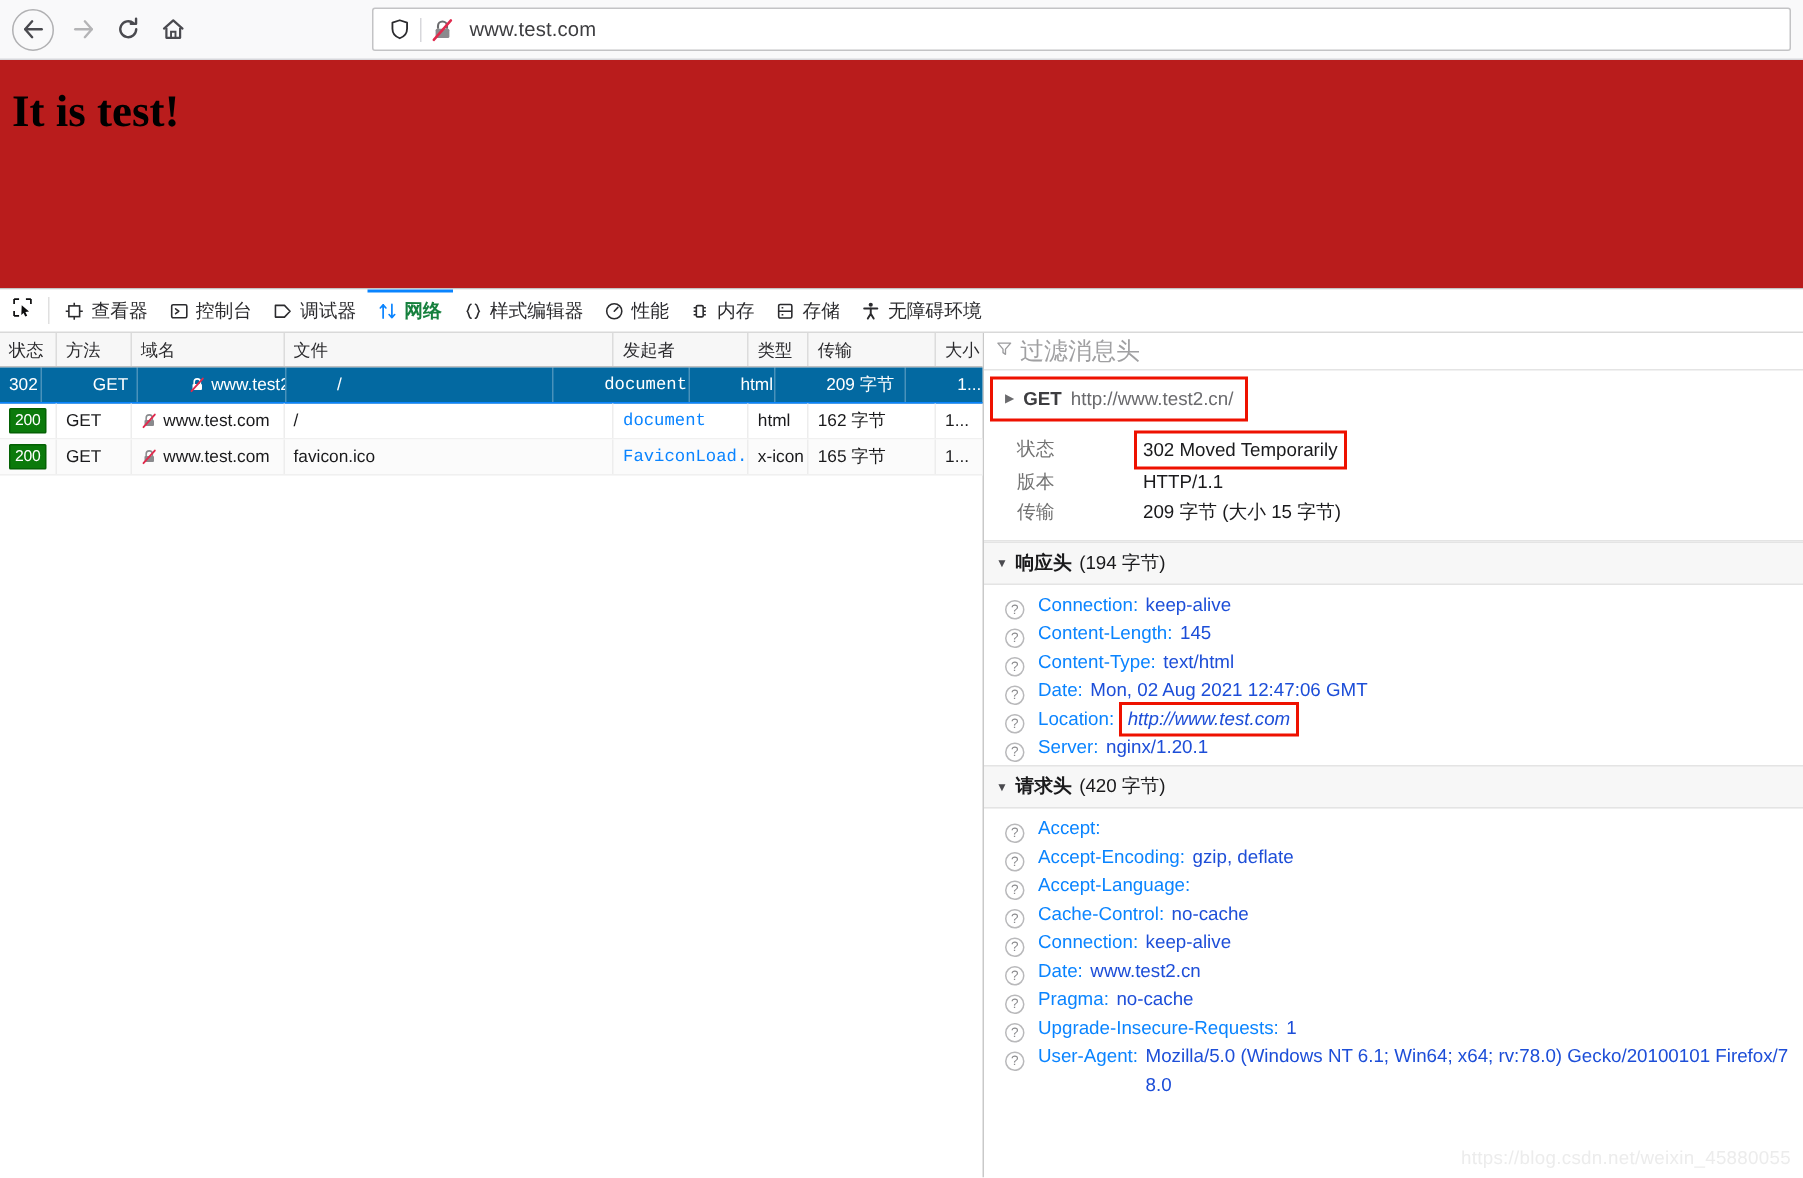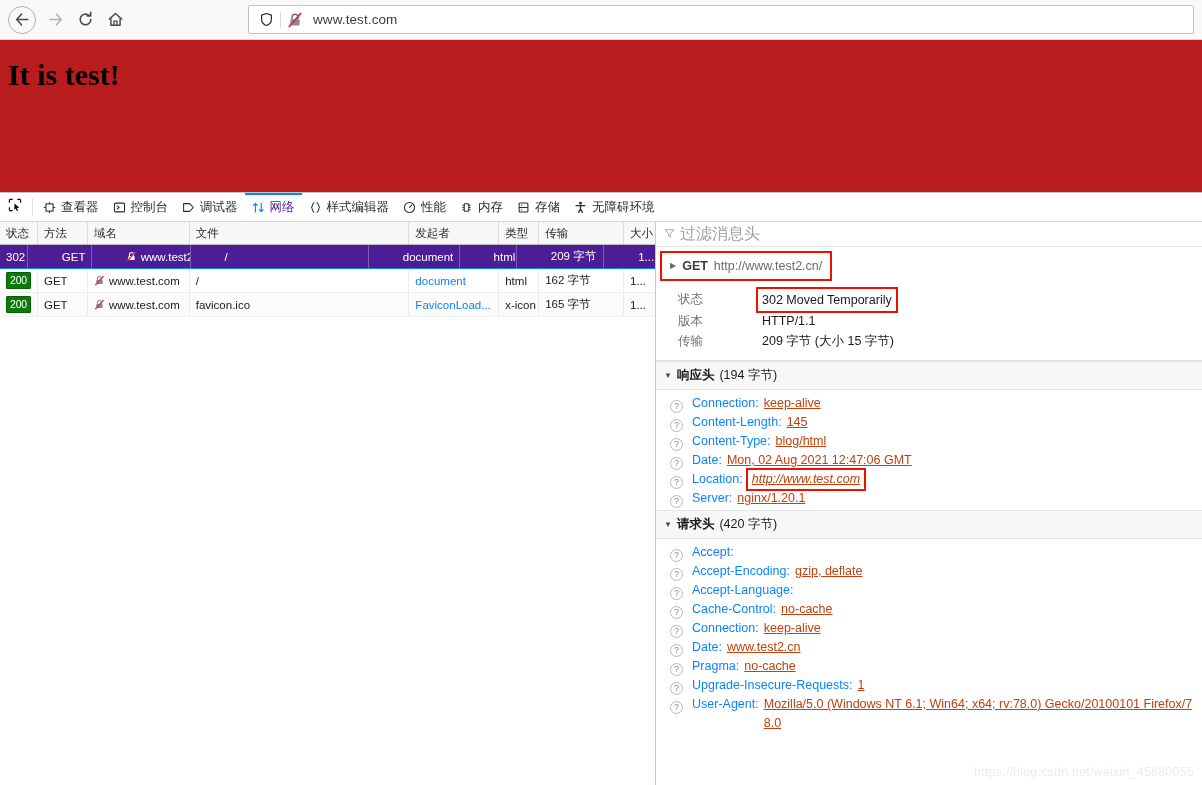--- a/index.html
+++ b/index.html
@@ -96,21 +96,21 @@
   .dt-tab {
     display: flex; align-items: center; gap: 5px;
     padding: 0 7px;
     font-size: 12.5px;
     color: #2b2b2e;
     border-top: 2px solid transparent;
     border-bottom: 1px solid transparent;
     white-space: nowrap;
   }
   .dt-tab .glyph { display: flex; align-items: center; color: #2b2b2e; }
-  .dt-tab.active { color: #4c1d95; border-top-color: #0a84ff; }
+  .dt-tab.active { color: #15803d; border-top-color: #0a84ff; font-weight: bold; }
   .dt-tab.active .glyph { color: #0a84ff; }
 
   
   #filter-bar {
     height: 27px;
     border-bottom: 1px solid #d9d9d9;
     display: flex; align-items: center;
     background: #fff;
     flex: 0 0 auto;
   }
@@ -152,34 +152,34 @@
     border-bottom: 1px solid #f0f0f0;
     align-items: center;
   }
   .req-row .td {
     display: flex; align-items: center;
     padding-left: 6px;
     height: 100%;
     overflow: hidden; white-space: nowrap;
     border-right: 1px solid #ededed;
   }
-  .req-row.selected { background: #4c1d95; color: #fff; border-bottom-color: #0a84ff; gap: 28px; }
+  .req-row.selected { background: #0369a1; color: #fff; border-bottom-color: #0a84ff; gap: 28px; }
   .req-row.selected .td { border-right-color: rgba(255,255,255,.28); }
   .req-row.alt { background: #fbfbfb; }
   .status-code { font-weight: normal; }
   .badge-200 {
     background: #0b7a0b; color: #fff;
     border: 1px solid #046104;
     font-size: 10.5px;
     line-height: 1;
     padding: 2px 3px;
     border-radius: 1px;
     letter-spacing: -.2px;
   }
-  .cell-initiator { color: #0a84ff; }
+  .cell-initiator { color: #0a84ff; font-family: Liberation Mono, monospace; }
   .req-row.selected .cell-initiator { color: #fff; }
   .lockicon { margin-right: 4px; display: inline-flex; }
 
   
   #details-pane { flex: 1; display: flex; flex-direction: column; min-width: 0; background: #fff; }
   #details-tabbar {
     height: 26px;
     border-bottom: 1px solid #d9d9d9;
     display: flex; align-items: stretch;
     flex: 0 0 auto;
@@ -257,21 +257,21 @@
     color: #8a8a8d;
     font-size: 9px;
     line-height: 11px;
     text-align: center;
     margin-right: 9px;
     flex: 0 0 auto;
     position: relative; top: 2px;
   }
   .hdr-name { color: #0a84ff; white-space: nowrap; }
   .hdr-colon { color: #0a84ff; margin-right: 5px; }
-  .hdr-val { color: #c2410c; word-break: break-all; text-decoration: underline; }
+  .hdr-val { color: #1d4ed8; word-break: break-all; }
   .hdr-val.italic-box { font-style: italic; padding: 0 4px; }
 
   #watermark {
     position: absolute;
     right: 8px; bottom: 6px;
     font-size: 12.5px;
     color: #ececec;
     letter-spacing: .2px;
   }
 </style>
@@ -574,21 +574,21 @@
           <div class="hdr-row">
             <span class="qmark">?</span>
             <span class="hdr-name">Content-Length</span>
               <span class="hdr-colon">:</span>
             <span class="hdr-val">145</span>
           </div>
           <div class="hdr-row">
             <span class="qmark">?</span>
             <span class="hdr-name">Content-Type</span>
               <span class="hdr-colon">:</span>
-            <span class="hdr-val">blog/html</span>
+            <span class="hdr-val">text/html</span>
           </div>
           <div class="hdr-row">
             <span class="qmark">?</span>
             <span class="hdr-name">Date</span>
               <span class="hdr-colon">:</span>
             <span class="hdr-val">Mon, 02 Aug 2021 12:47:06 GMT</span>
           </div>
           <div class="hdr-row">
             <span class="qmark">?</span>
             <span class="hdr-name">Location</span>

